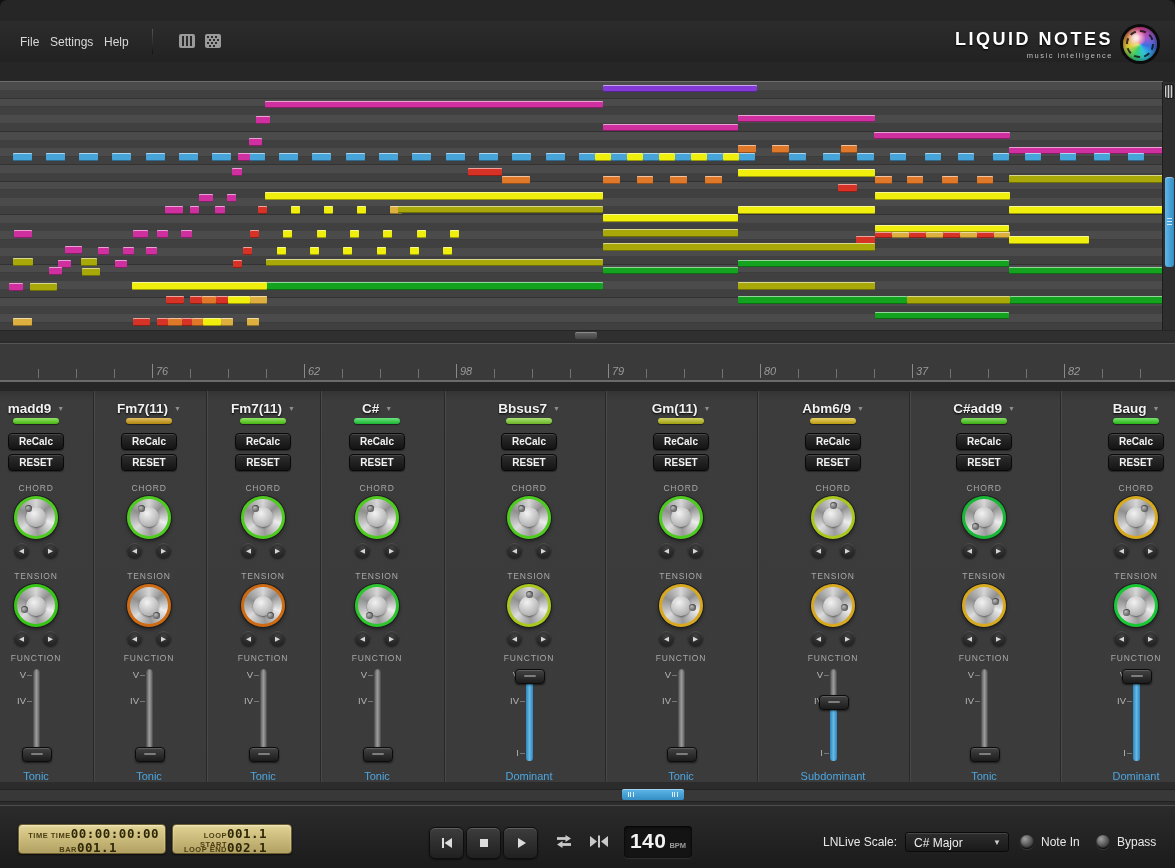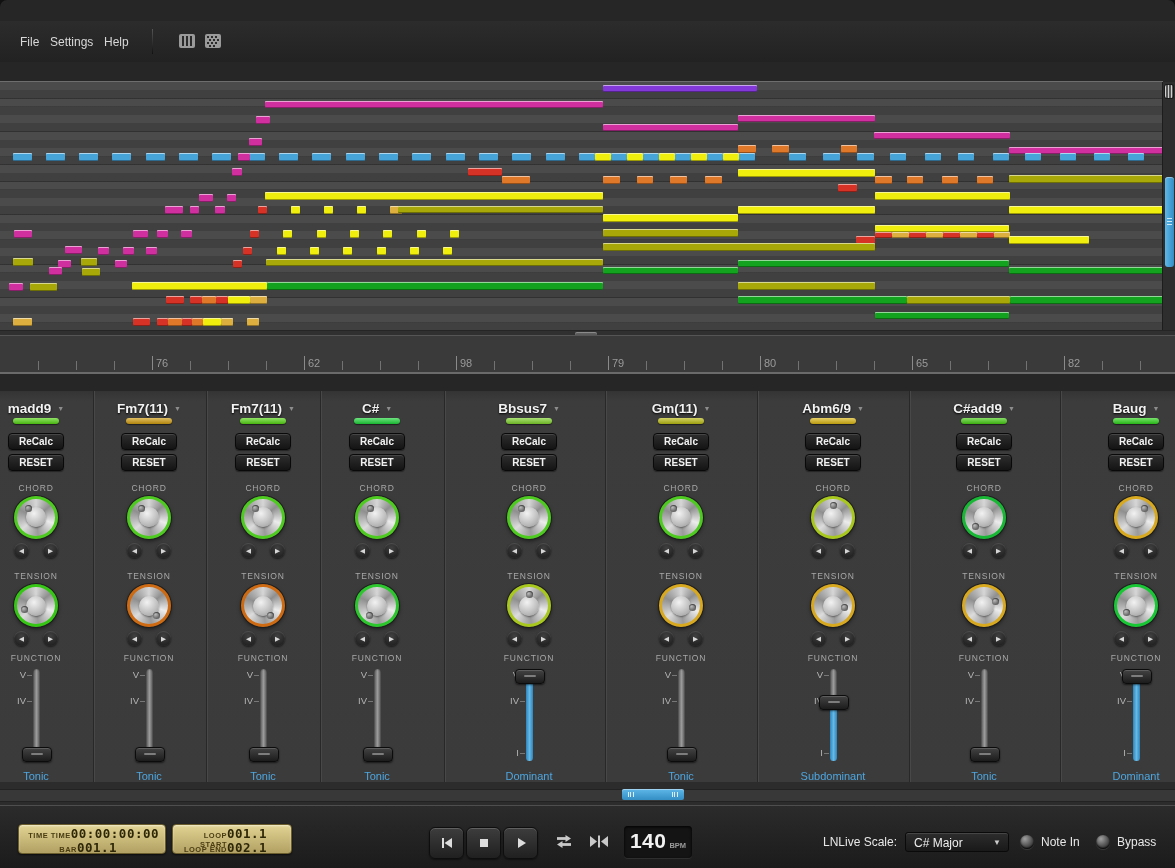--- a/index.html
+++ b/index.html
@@ -38,21 +38,21 @@
   .note{position:absolute;border-radius:1px;box-shadow:inset 0 1px 0 rgba(255,255,255,.55),inset 0 -1px 0 rgba(0,0,0,.35);}
   .v-scrollbar{position:absolute;top:82px;right:0;width:12px;height:248px;background:#2e2e2e;border-left:1px solid #1d1d1d;}
   .vsb-icon{position:absolute;top:3px;left:1.5px;width:8px;height:13px;border-radius:2px;background:repeating-linear-gradient(90deg,#cfcfcf 0 1.5px,#555 1.5px 3px);box-shadow:0 0 0 1px #1a1a1a;}
   .vsb-thumb{position:absolute;left:1.5px;top:95px;width:9px;height:90px;border-radius:3px;background:linear-gradient(90deg,#5fb7e8,#348ec4);box-shadow:inset 0 1px 0 rgba(255,255,255,.4);}
   .vsb-thumb:after{content:"";position:absolute;left:2px;top:41px;width:5px;height:8px;background:repeating-linear-gradient(180deg,#cfe8f5 0 1px,transparent 1px 3px);}
   .pr-hscroll{position:absolute;top:330px;left:0;width:1175px;height:10px;background:#303030;border-top:1px solid #252525;border-bottom:1px solid #1f1f1f;}
   .pr-hthumb{position:absolute;left:575px;top:1px;width:22px;height:7px;border-radius:2px;background:linear-gradient(#666,#444);box-shadow:inset 0 1px 0 rgba(255,255,255,.25);}
 
   
   .ruler-gap{position:absolute;top:341px;left:0;right:0;height:12px;background:#2b2b2b;}
-  .ruler{position:absolute;top:335px;left:0;right:0;height:36px;background:#3a3a3a;border-top:1px solid #555;border-bottom:2px solid #6a6a6a;}
+  .ruler{position:absolute;top:343px;left:0;right:0;height:36px;background:#3a3a3a;border-top:1px solid #555;border-bottom:2px solid #6a6a6a;font-style:italic;}
   .tick{position:absolute;bottom:2px;width:1px;background:#8a8a8a;}
   .tick.minor{height:9px;opacity:.7;}
   .tick.major{height:14px;}
   .tick-label{position:absolute;bottom:3px;font-size:11px;color:#9a9a9a;}
 
   
   .chord-section{position:absolute;top:391px;left:0;right:0;height:391px;background:linear-gradient(#343434,#3c3c3c 10px,#3b3b3b);overflow:hidden;}
   .cdivider{position:absolute;top:0;bottom:0;width:1px;background:#282828;box-shadow:1px 0 0 #484848;}
   .ccol{position:absolute;top:0;height:100%;display:flex;flex-direction:column;align-items:center;}
   .chead{margin-top:8px;height:15px;white-space:nowrap;}
@@ -142,20 +142,29 @@
             <rect x="9" y="7" width="2" height="2"></rect>
             <rect x="13" y="7" width="2" height="2"></rect>
             <rect x="3" y="10" width="2" height="2"></rect>
             <rect x="7" y="10" width="2" height="2"></rect>
             <rect x="11" y="10" width="2" height="2"></rect>
             <rect x="5" y="13" width="2" height="2"></rect>
             <rect x="9" y="13" width="2" height="2"></rect>
           </g>
         </svg>
     </span>
+    <div class="logo">
+      <div>
+        <div class="logo-word">LIQUID NOTES</div>
+        <div class="logo-sub">music intelligence</div>
+      </div>
+      <div class="logo-orb">
+          <div class="ring"></div>
+        </div>
+    </div>
   </div>
 
 
   <div class="piano-roll" id="piano-roll">
       <div class="note" style="left: 603px; top: 3px; width: 154px; height: 7px; background: rgb(131, 56, 216);"></div>
       <div class="note" style="left: 265px; top: 19px; width: 338px; height: 7px; background: rgb(208, 47, 160);"></div>
       <div class="note" style="left: 256px; top: 34px; width: 14px; height: 8px; background: rgb(208, 47, 160);"></div>
       <div class="note" style="left: 738px; top: 33px; width: 137px; height: 7px; background: rgb(208, 47, 160);"></div>
       <div class="note" style="left: 603px; top: 42px; width: 135px; height: 7px; background: rgb(208, 47, 160);"></div>
       <div class="note" style="left: 874px; top: 50px; width: 136px; height: 7px; background: rgb(208, 47, 160);"></div>
@@ -339,21 +348,21 @@
       <span class="tick-label" style="left: 612px;">79</span>
       <div class="tick minor" style="left: 646px;"></div>
       <div class="tick minor" style="left: 684px;"></div>
       <div class="tick minor" style="left: 722px;"></div>
       <div class="tick major" style="left: 760px;"></div>
       <span class="tick-label" style="left: 764px;">80</span>
       <div class="tick minor" style="left: 798px;"></div>
       <div class="tick minor" style="left: 836px;"></div>
       <div class="tick minor" style="left: 874px;"></div>
       <div class="tick major" style="left: 912px;"></div>
-      <span class="tick-label" style="left: 916px;">65</span>
+      <span class="tick-label" style="left: 916px;">37</span>
       <div class="tick minor" style="left: 950px;"></div>
       <div class="tick minor" style="left: 988px;"></div>
       <div class="tick minor" style="left: 1026px;"></div>
       <div class="tick major" style="left: 1064px;"></div>
       <span class="tick-label" style="left: 1068px;">82</span>
       <div class="tick minor" style="left: 1102px;"></div>
       <div class="tick minor" style="left: 1140px;"></div>
     </div>
 
   <div class="chord-section" id="chords">

